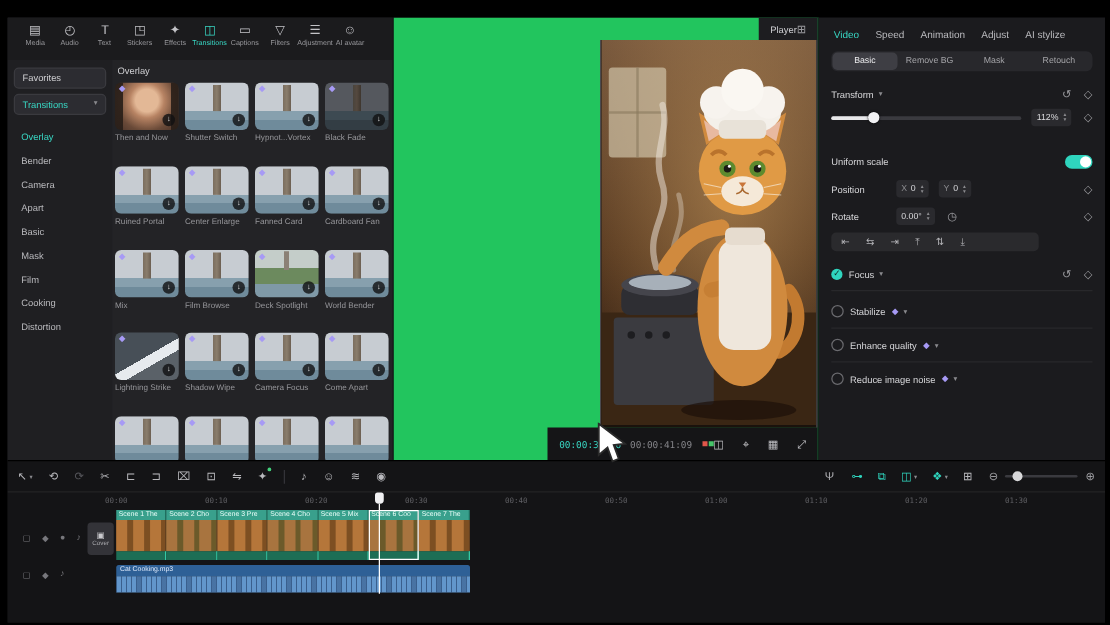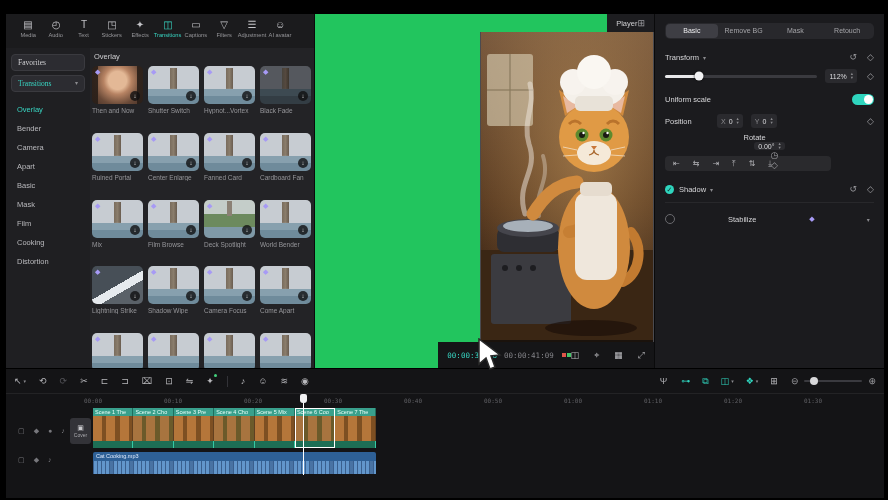--- a/index.html
+++ b/index.html
@@ -10,21 +10,21 @@
 
   
   .lcol{width:309px;display:flex;flex-direction:column;background:#232326;border-right:1px solid #0a0a0b;box-sizing:border-box;}
   .topbar{height:34px;background:#1b1b1d;display:flex;align-items:flex-start;padding:5px 0 0 8px;box-sizing:border-box;}
   .tool{width:28px;display:flex;flex-direction:column;align-items:center;gap:1px;color:#c3c3c7;cursor:pointer;}
   .tool .ticon{font-size:10px;height:12px;line-height:12px;}
   .tool .tlabel{font-size:6px;color:#97979b;white-space:nowrap;transform:scale(.95);}
   .tool.active .ticon,.tool.active .tlabel{color:#38d6c3;}
   .lbody{flex:1;display:flex;min-height:0;}
   .sidebar{width:84px;background:#1f1f22;padding-top:4px;box-sizing:border-box;flex:none;}
-  .chip{margin:2px 5px 4px 5px;background:#2c2c31;border:1px solid #3a3a3f;border-radius:4px;height:15px;line-height:15px;padding:0 6px;font-size:7.5px;color:#cfcfd2;display:flex;justify-content:space-between;cursor:pointer;font-family:Liberation Serif, serif;}
+  .chip{margin:2px 5px 4px 5px;background:#2c2c31;border:1px solid #3a3a3f;border-radius:4px;height:15px;line-height:15px;padding:0 6px;font-size:7.5px;color:#cfcfd2;display:flex;justify-content:space-between;cursor:pointer;}
   .chip.teal{color:#38d6c3;}
   .chip .caret{color:#8a8a8e;font-size:6px;}
   .cats{margin-top:8px;}
   .cat{height:19px;line-height:19px;padding-left:11px;font-size:7.5px;color:#b9b9bd;cursor:pointer;}
   .cat.active{color:#38d6c3;}
   .gridarea{flex:1;background:#232326;position:relative;overflow:hidden;}
   .grid-title{position:absolute;left:4px;top:4px;font-size:7.5px;color:#cfcfd2;}
   .tgrid{position:absolute;left:2px;top:18px;display:grid;grid-template-columns:repeat(4,51px);column-gap:5px;grid-auto-rows:66.8px;}
   .titem{width:51px;cursor:pointer;}
   .timg{width:51px;height:38px;border-radius:5px;position:relative;overflow:hidden;background:#3a3a3e;}
@@ -71,21 +71,21 @@
   .valuebox{background:#2a2a2e;border-radius:3px;height:14px;display:flex;align-items:center;padding:0 4px;font-size:7px;color:#dcdcdf;cursor:pointer;}
   .valuebox .pref{color:#8a8a8e;margin-right:3px;}
   .arrows{display:flex;flex-direction:column;line-height:4px;font-size:4.5px;color:#8a8a8e;margin-left:4px;}
   .toggle{width:22px;height:11px;border-radius:6px;background:#2fd5be;position:relative;margin-left:auto;cursor:pointer;}
   .toggle i{position:absolute;right:1px;top:1px;width:9px;height:9px;border-radius:50%;background:#fff;}
   .alignrow{background:#2a2a2d;border-radius:4px;height:15px;display:flex;align-items:center;gap:13px;padding:0 8px;margin:3px 0 2px 0;width:150px;}
   .alignrow span{color:#b5b5b9;font-size:8px;cursor:pointer;}
   .checkcircle{width:9px;height:9px;border-radius:50%;background:#2fd5be;color:#10312b;font-size:7px;line-height:9px;text-align:center;margin-right:5px;cursor:pointer;}
   .emptycircle{width:8px;height:8px;border-radius:50%;border:1px solid #6a6a6e;margin-right:5px;cursor:pointer;flex:none;}
   .divline{border-top:1px solid #28282b;margin:3px 0;}
-  .featrow{display:flex;align-items:center;height:26px;border-top:1px solid #28282b;gap:48px;}
+  .featrow{display:flex;align-items:center;height:26px;border-top:1px solid #28282b;}
   .featrow:first-of-type{border-top:none;}
   .vip{color:#a79af5;font-size:7px;margin-left:5px;}
   .ghostbtn{margin-left:auto;background:#2c2c30;color:#6e6e73;border-radius:3px;font-size:6.5px;padding:3px 6px;cursor:pointer;}
   .spacer{flex:1;}
 
   
   .timeline{position:absolute;left:0;top:354px;width:878px;height:130px;background:#141416;border-top:1px solid #000;}
   .ttoolbar{height:24px;display:flex;align-items:center;padding:0 8px;}
   .ttool{color:#b9b9bd;font-size:9px;margin-right:13px;cursor:pointer;position:relative;display:flex;align-items:center;gap:2px;}
   .ttool.dim{color:#55555a;}
@@ -452,20 +452,28 @@
 
           <span>◫</span>
               <span>⌖</span>
               <span>▦</span>
               <span>⤢</span>
             </span>
         </div>
       </div>
 
       <div class="rcol">
+        <div class="rtabs">
+
+        <span class="rtab active">Video</span>
+            <span class="rtab">Speed</span>
+            <span class="rtab">Animation</span>
+            <span class="rtab">Adjust</span>
+            <span class="rtab">AI stylize</span>
+          </div>
         <div class="rsubtabs">
 
         <span class="seg active">Basic</span>
             <span class="seg">Remove BG</span>
             <span class="seg">Mask</span>
             <span class="seg">Retouch</span>
           </div>
         <div class="rcontent">
 
           <div class="trow" style="margin-top:8px;">
@@ -484,21 +492,21 @@
             <span class="valuebox">
               <span>112%</span>
               <span class="arrows">
                   <span>▴</span>
                   <span>▾</span>
                 </span>
             </span>
             <span class="riconbtn">◇</span>
           </div>
 
-          <div class="trow" style="margin-top:4px;">
+          <div class="trow" style="margin-top:16px;">
             <span class="rlabel">Uniform scale</span>
             <span class="toggle">
                 <i></i>
               </span>
           </div>
 
           <div class="trow" style="margin-top:2px;">
             <span class="rlabel" style="width:52px;">Position</span>
             <span class="valuebox">
               <span class="pref">X</span>
@@ -514,21 +522,21 @@
               <span>0</span>
               <span class="arrows">
                   <span>▴</span>
                   <span>▾</span>
                 </span>
             </span>
             <span class="spacer"></span>
             <span class="riconbtn">◇</span>
           </div>
 
-          <div class="trow" style="margin-top:2px;flex-direction:column;">
+          <div class="trow" style="margin-top:2px;">
             <span class="rlabel" style="width:52px;">Rotate</span>
             <span class="valuebox">
               <span>0.00°</span>
               <span class="arrows">
                   <span>▴</span>
                   <span>▾</span>
                 </span>
             </span>
             <span class="riconbtn">◷</span>
             <span class="spacer"></span>
@@ -540,40 +548,54 @@
           <span>⇤</span>
               <span>⇆</span>
               <span>⇥</span>
               <span>⤒</span>
               <span>⇅</span>
               <span>⤓</span>
             </div>
 
           <div class="trow" style="margin-top:8px;">
             <span class="checkcircle">✓</span>
-            <span class="rlabel">Shadow</span>
+            <span class="rlabel">Focus</span>
             <span class="rcaret">▾</span>
             <span class="spacer"></span>
             <span class="riconbtn">↺</span>
             <span class="riconbtn">◇</span>
           </div>
 
           <div class="divline"></div>
 
           <div>
 
               <div class="featrow">
                 <span class="emptycircle"></span>
                 <span class="rlabel">Stabilize</span>
                 <span class="vip">◆</span>
                 <span class="rcaret">▾</span>
 
               </div>
 
-
+              <div class="featrow">
+                <span class="emptycircle"></span>
+                <span class="rlabel">Enhance quality</span>
+                <span class="vip">◆</span>
+                <span class="rcaret">▾</span>
+
+              </div>
+
+              <div class="featrow">
+                <span class="emptycircle"></span>
+                <span class="rlabel">Reduce image noise</span>
+                <span class="vip">◆</span>
+                <span class="rcaret">▾</span>
+
+              </div>
 
             </div>
 
         </div>
       </div>
     </div>
 
     <div class="timeline">
       <div class="ttoolbar">
         <span style="display:flex;align-items:center;">

